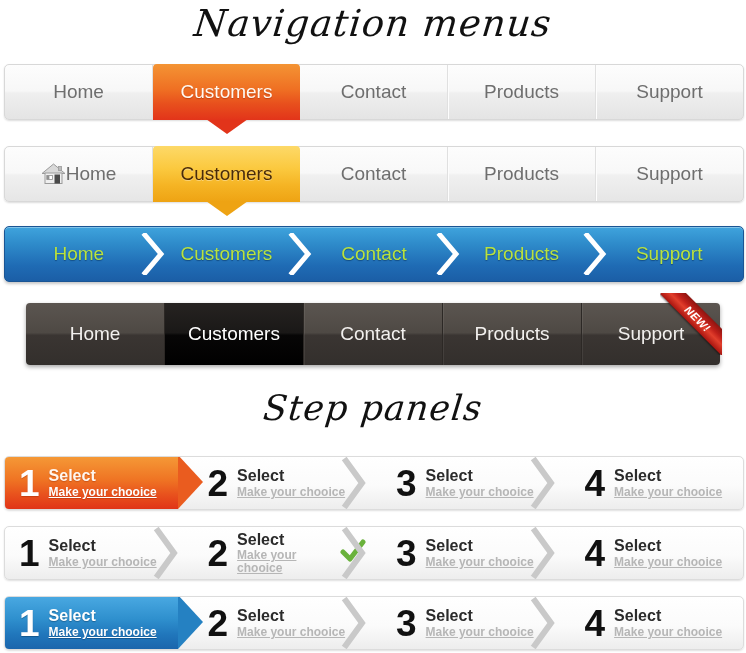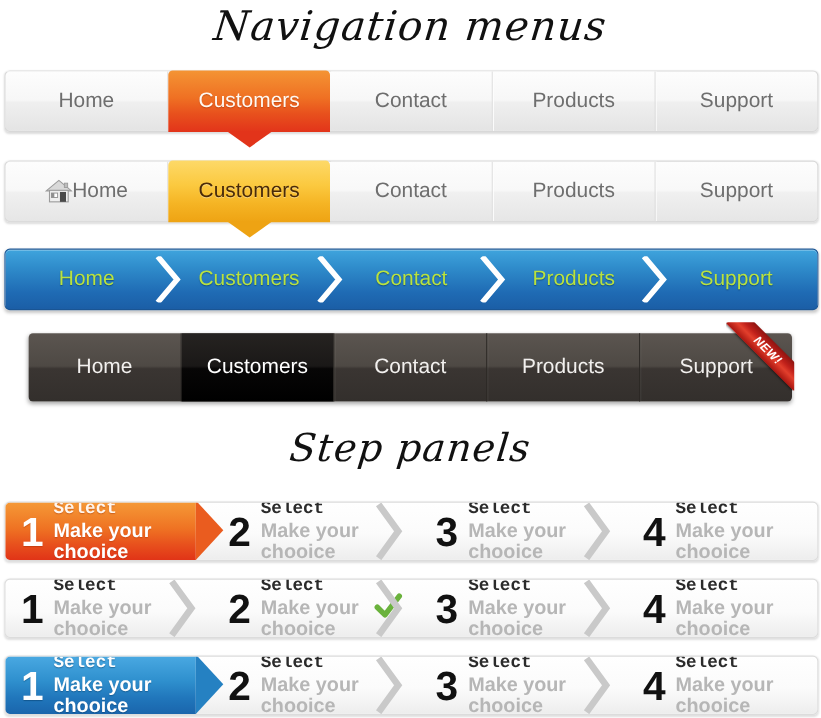--- a/index.html
+++ b/index.html
@@ -192,22 +192,22 @@
     padding-left:14px;
     box-sizing:border-box;
     cursor:pointer;
   }
   .step .num{
     font-size:37px;font-weight:bold;color:#111;
     line-height:1;margin-right:9px;
     font-family:"Liberation Sans",sans-serif;
   }
   .step .texts{display:flex;flex-direction:column;justify-content:center;line-height:1.1;}
-  .step .t1{font-size:16px;font-weight:bold;color:#2b2b2b;font-family:Liberation Mono, monospace;}
-  .step .t2{font-size:18px;font-weight:bold;color:#b6b6b6;margin-top:1px;}
+  .step .t1{font-size:16px;font-weight:bold;color:#2b2b2b;}
+  .step .t2{font-size:12px;font-weight:bold;color:#b6b6b6;margin-top:1px;text-decoration:underline;}
 
   .step-sep{
     position:absolute;right:-3px;top:0;height:100%;width:30px;pointer-events:none;
   }
 
   
   .step.active-orange{
     background:linear-gradient(to bottom,#f59a37 0%,#ef7323 45%,#e8511d 72%,#e03217 100%);
     margin:-1px 0 -1px -1px;
     padding-left:15px;

